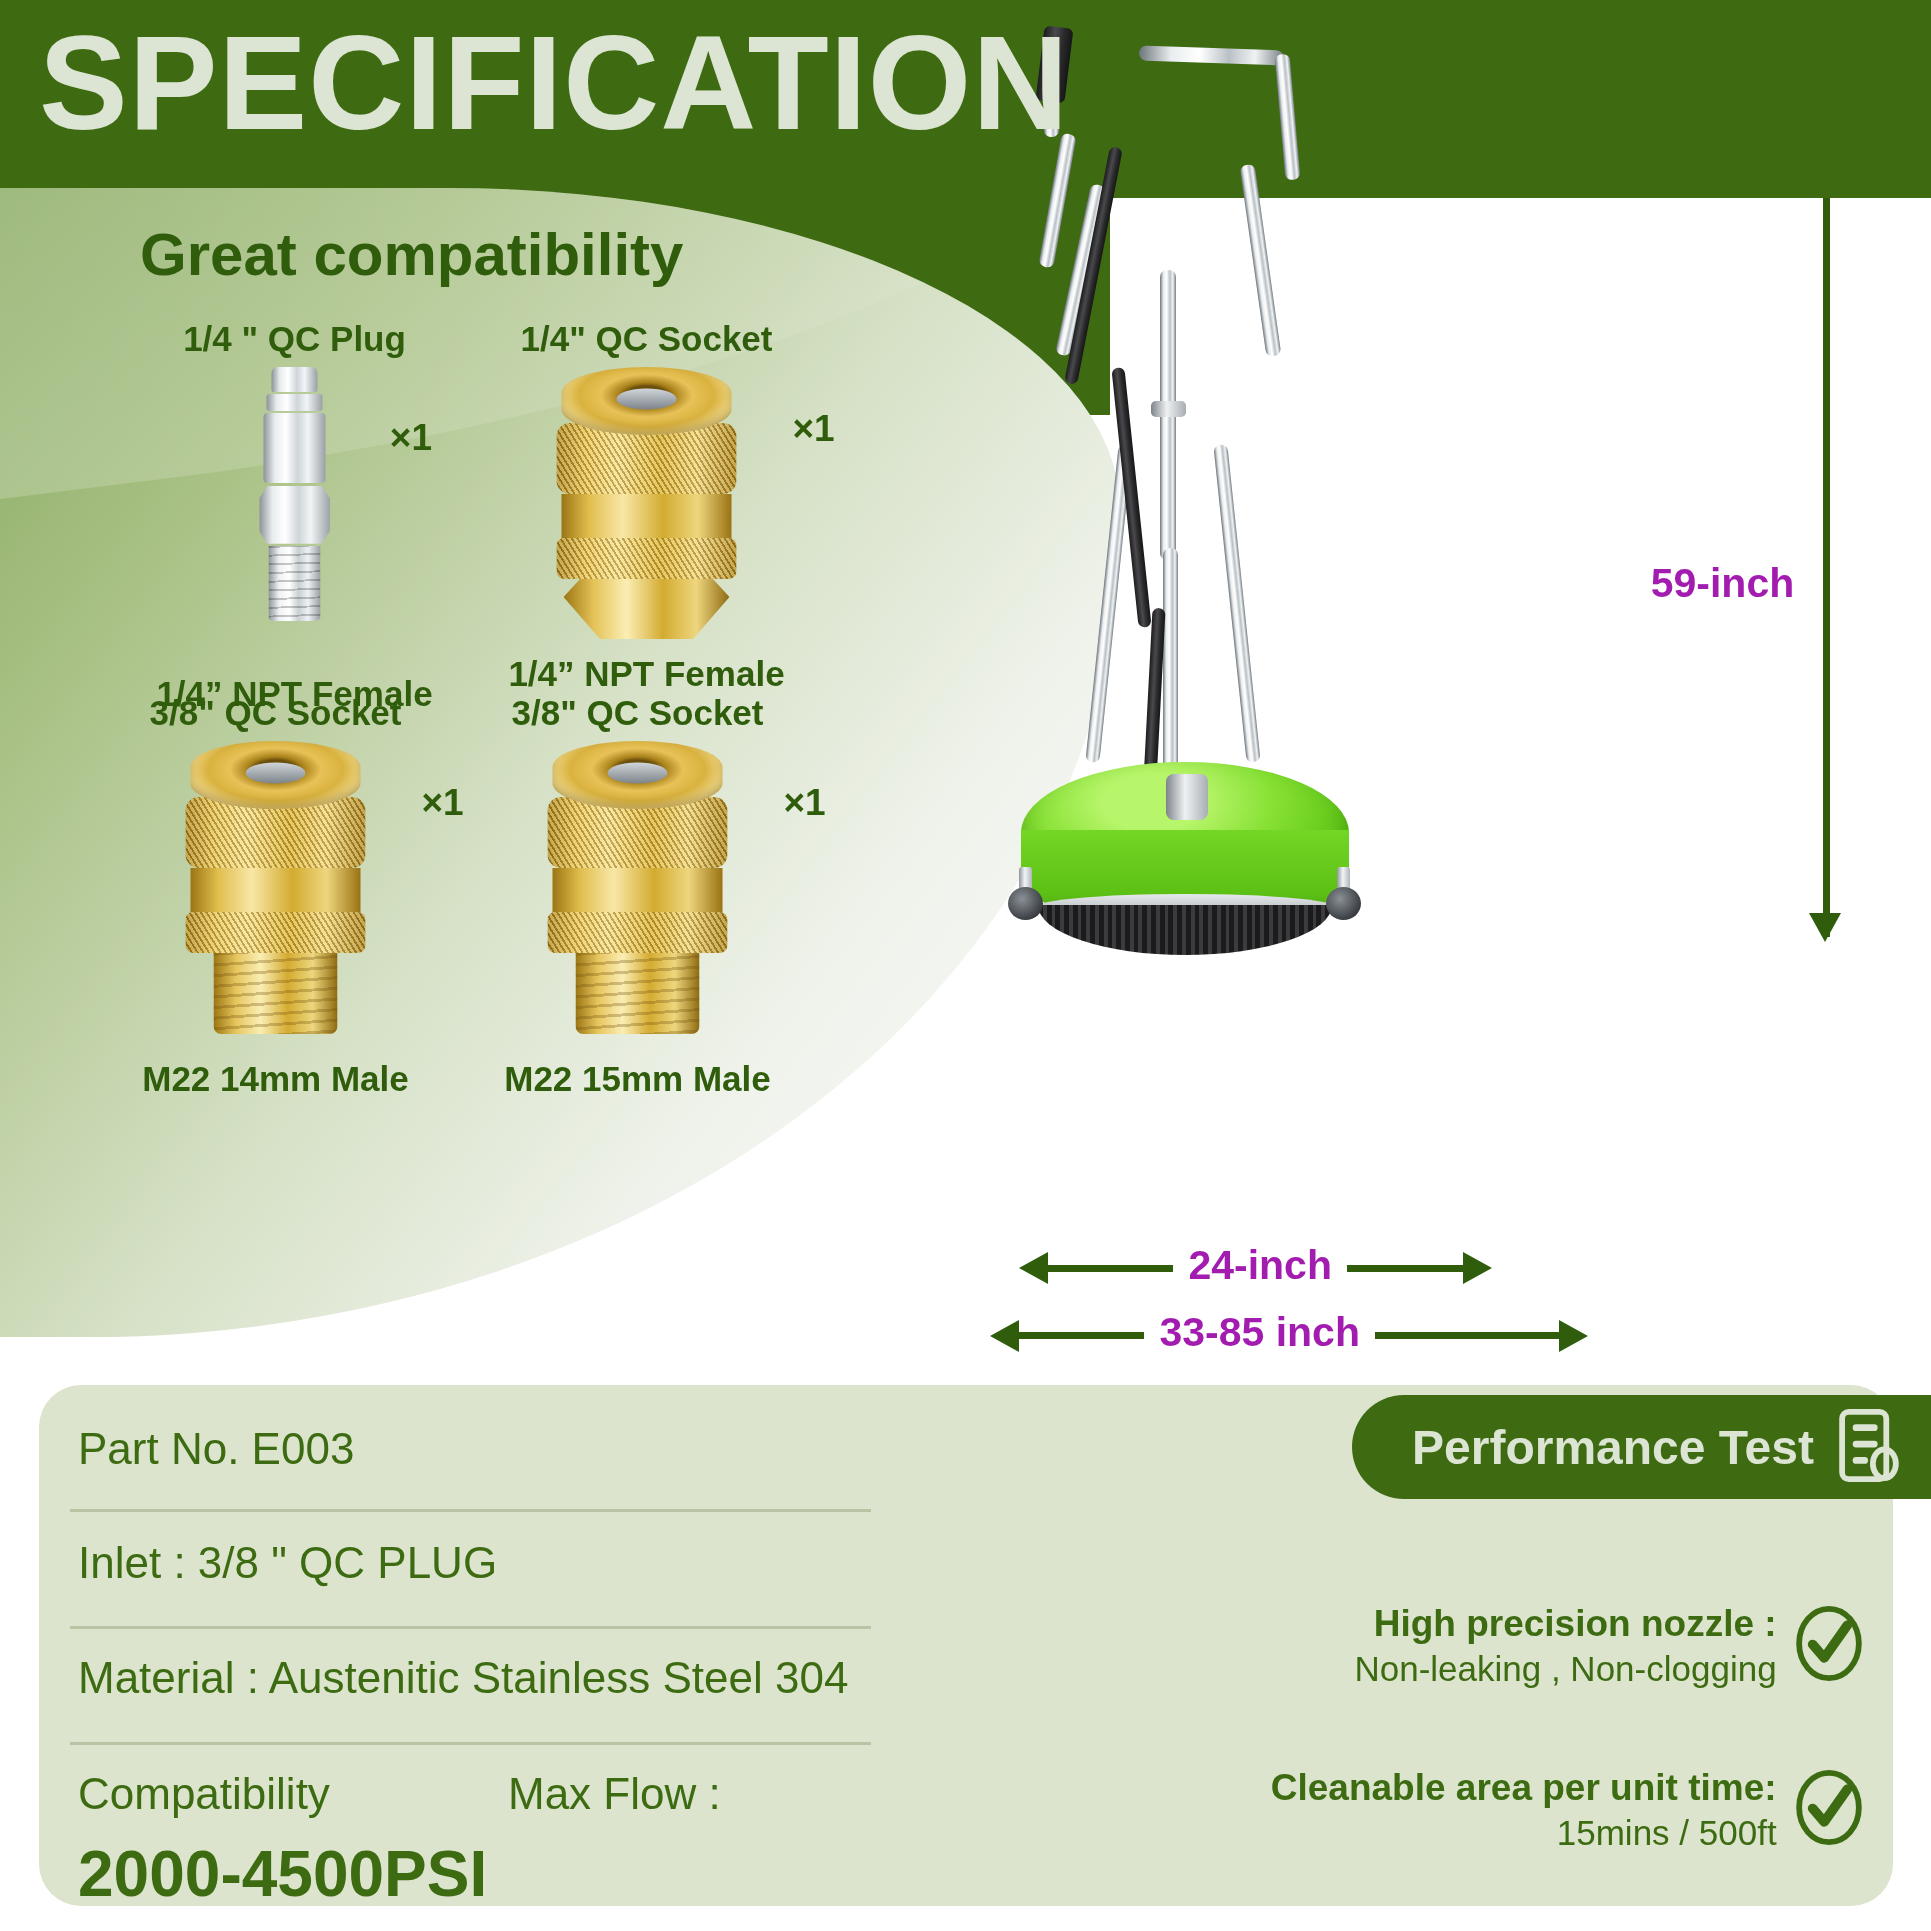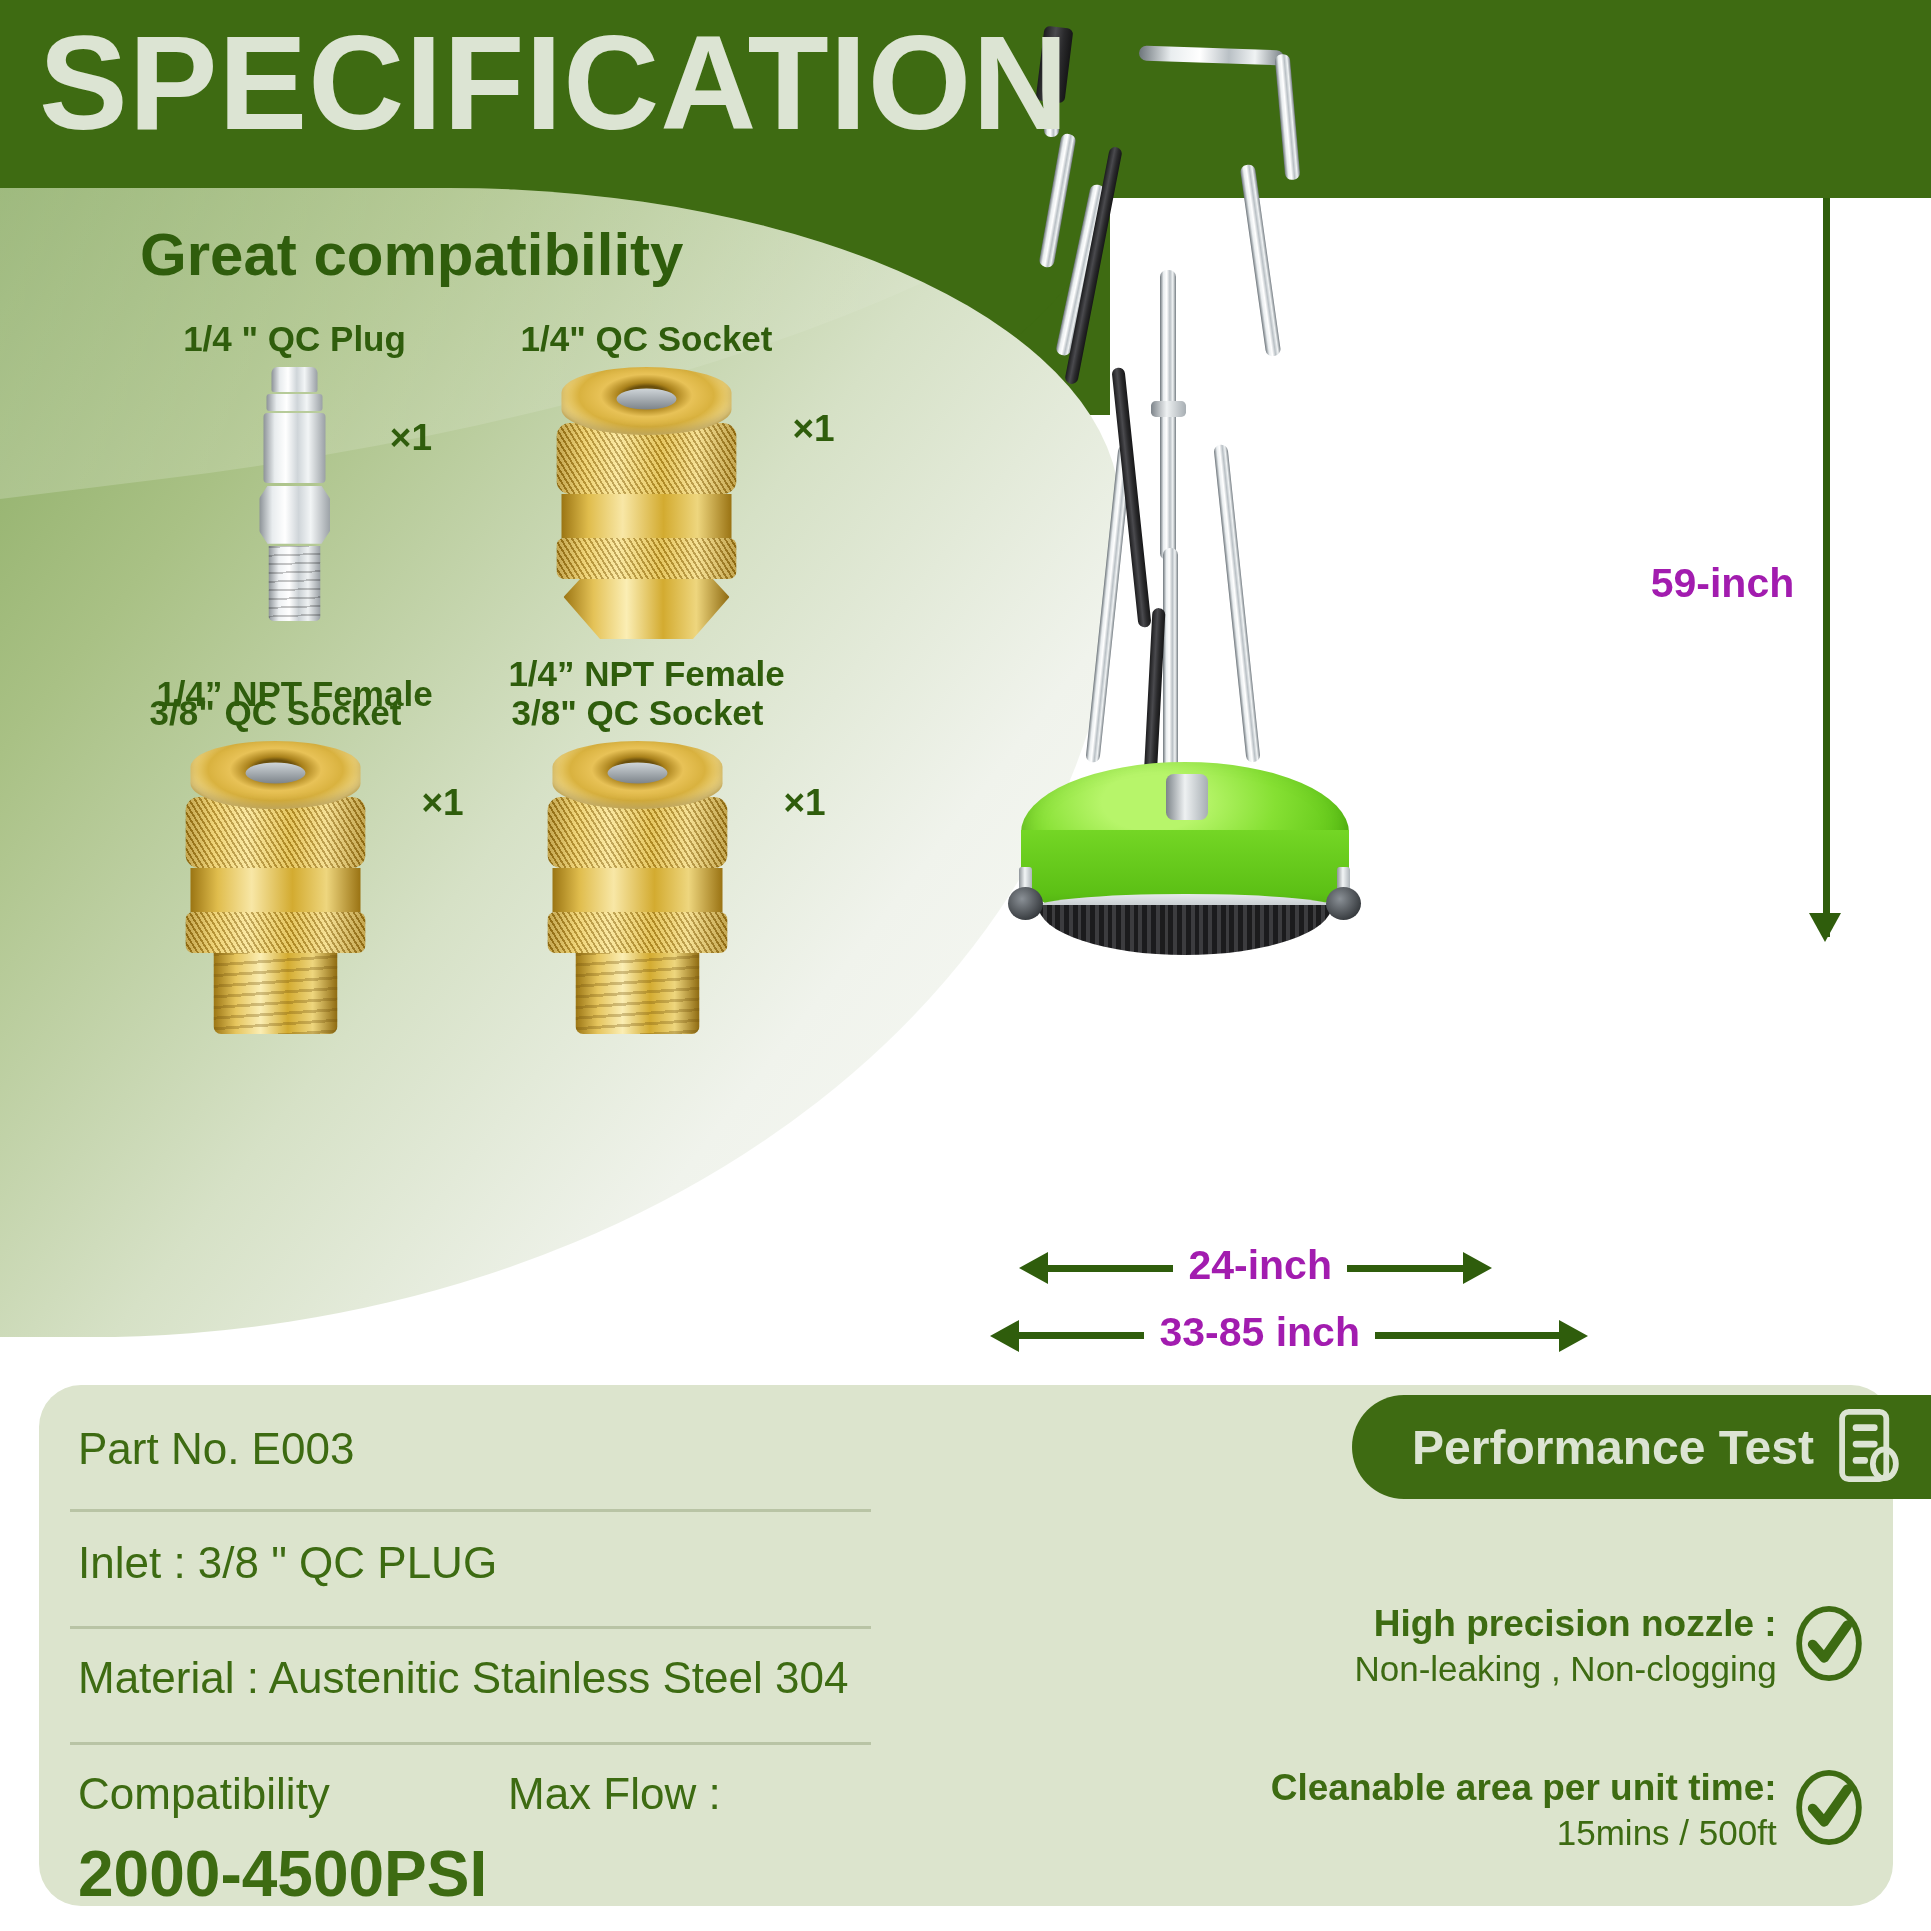--- a/index.html
+++ b/index.html
@@ -381,34 +381,36 @@
   <div class="conn-art" style="height:268px;">
     <div class="conn-qty" style="right:19.3px; top:41px;">×1</div>
     <div class="brass">
       <div class="face"></div>
       <div class="knurl"></div>
       <div class="band"></div>
       <div class="knurl2"></div>
       <div class="maleth"></div>
     </div>
   </div>
+  <div class="conn-sub" style="margin-top:50px;">M22 14mm Male</div>
 </div>
 
 <div class="conn-cell" style="left:430px; top:693px;">
   <div class="conn-title">3/8" QC Socket</div>
   <div class="conn-art" style="height:268px;">
     <div class="conn-qty" style="right:19.3px; top:41px;">×1</div>
     <div class="brass">
       <div class="face"></div>
       <div class="knurl"></div>
       <div class="band"></div>
       <div class="knurl2"></div>
       <div class="maleth"></div>
     </div>
   </div>
+  <div class="conn-sub" style="margin-top:50px;">M22 15mm Male</div>
 </div>
 
 <div id="product">
 
   <div class="blk" style="left:46px; top:7.7px; width:29px; height:75px; transform:rotate(7deg);"></div>
   <div class="bar" style="left:50px; top:77px; width:15.4px; height:41px;"></div>
 
   <div class="bar" style="left:56px;  top:114px; width:14.5px; height:135px; transform: rotate(10deg);"></div>
   <div class="bar" style="left:79px;  top:164px; width:14.5px; height:174px; transform: rotate(12deg);"></div>
   <div class="bar" style="left:145px; top:29px;  width:145px; height:14.5px; border-radius:7.7px; transform: rotate(2deg);"></div>

